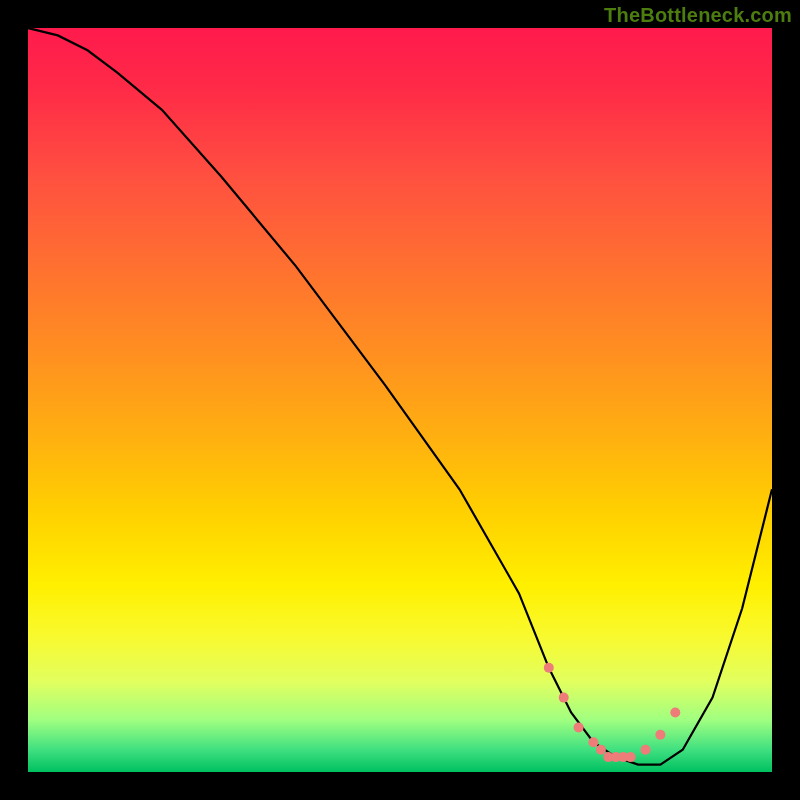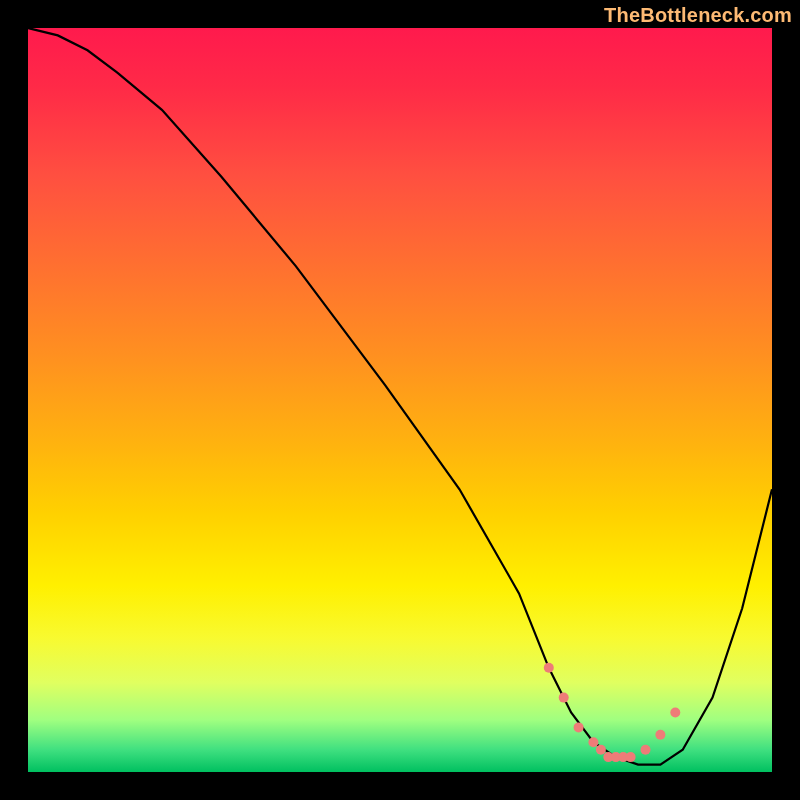--- a/index.html
+++ b/index.html
@@ -14,21 +14,21 @@
   .frame {
     position: relative;
     width: 800px;
     height: 800px;
     background: #000;
   }
   .watermark {
     position: absolute;
     top: 4px;
     right: 8px;
-    color: #fdba74;
+    color: #4d7c0f;
     font-size: 20px;
     font-weight: 700;
     letter-spacing: 0.2px;
     z-index: 3;
   }
   
   .plot {
     position: absolute;
     left: 28px;
     top: 28px;

